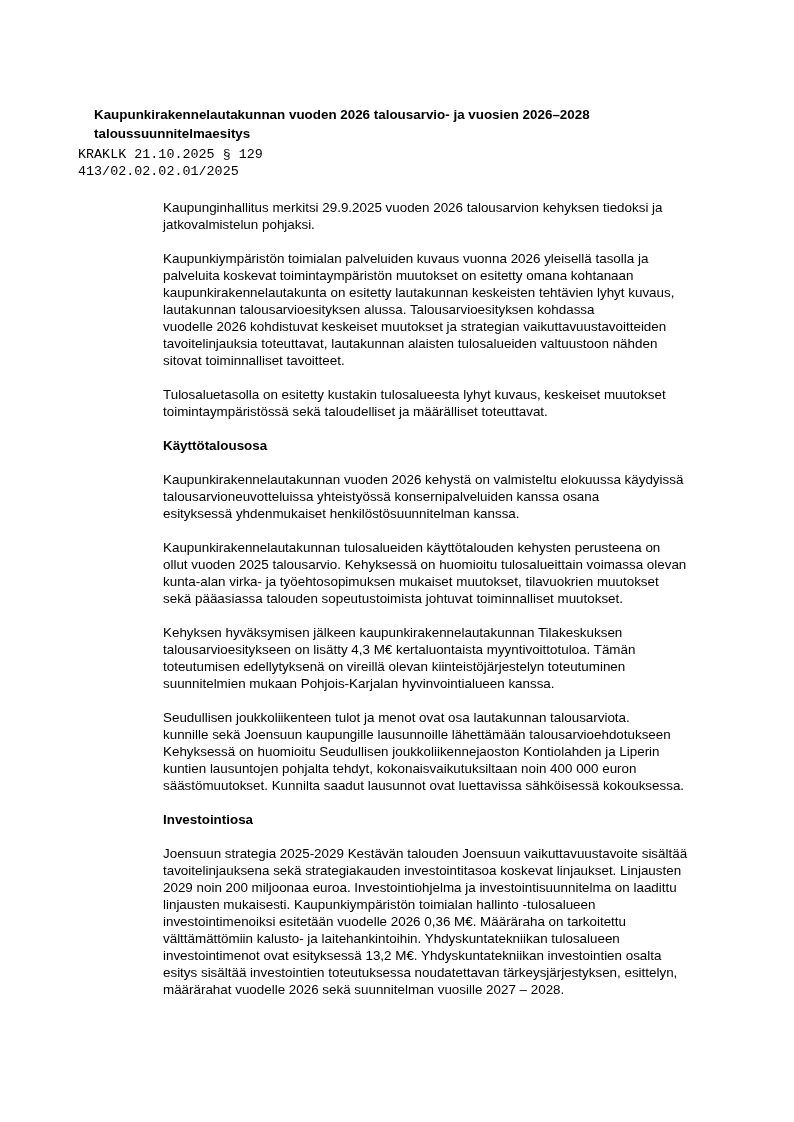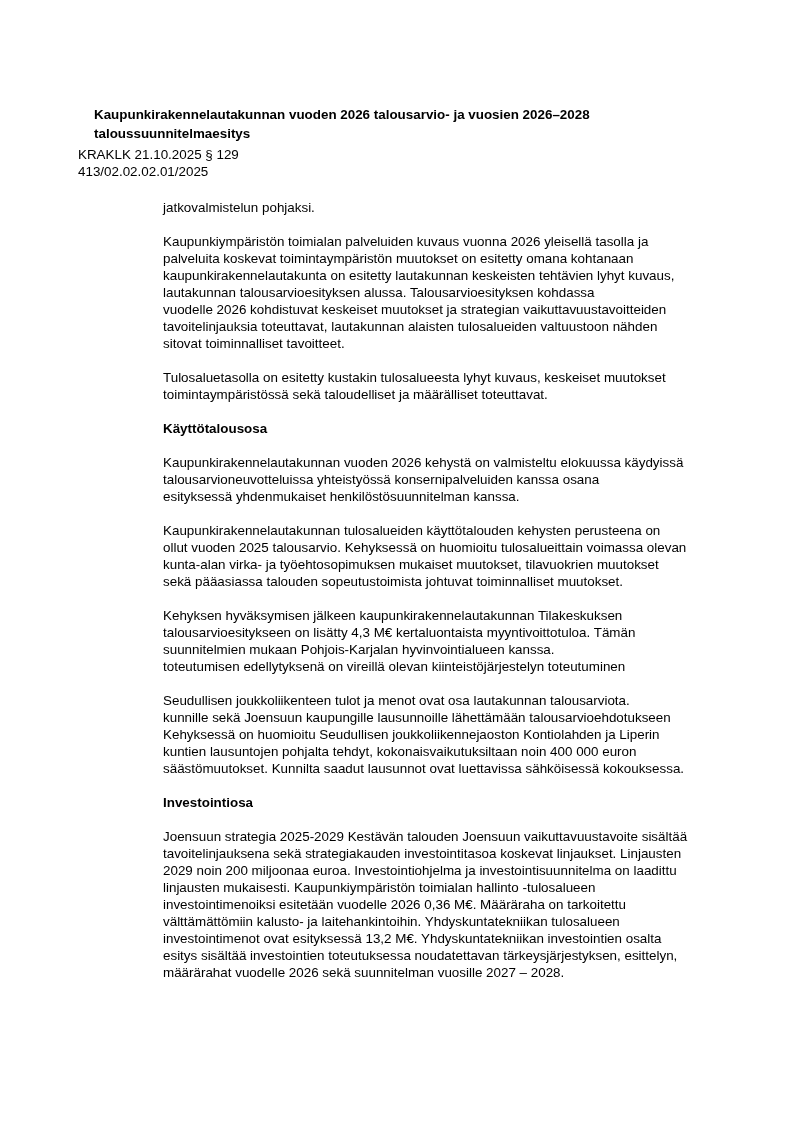--- a/index.html
+++ b/index.html
@@ -6,21 +6,21 @@
     body {
       width: 794px; height: 1122px; position: relative; overflow: hidden;
       font-family: "Liberation Sans", sans-serif; color: #000;
     }
     .title {
       position: absolute; left: 78px; top: 89px; width: 640px;
       font-weight: bold; font-size: 13.4px; line-height: 19px; margin: 16px;
     }
     .meta {
       position: absolute; left: 78px; top: 146px;
-      font-size: 13.4px; line-height: 17px;
+      font-size: 13.4px; line-height: 17px; font-family: Liberation Mono, monospace;
     }
     .meta div { white-space: nowrap; }
     .body {
       position: absolute; left: 163px; top: 199px; width: 570px;
     }
     .body p {
       margin: 0 0 17px 0; font-size: 13.4px; line-height: 17px;
     }
     .body .line { display: block; white-space: nowrap; }
     .body h2 {
@@ -35,20 +35,21 @@
   <span class="line" style="display:block">taloussuunnitelmaesitys</span>
 </h1>
 
 <div class="meta">
   <div>KRAKLK 21.10.2025 § 129</div>
   <div>413/02.02.02.01/2025</div>
 </div>
 
 <div class="body" id="doc-body">
     <p>
+      <span class="line">Kaupunginhallitus merkitsi 29.9.2025 vuoden 2026 talousarvion kehyksen tiedoksi ja</span>
       <span class="line">jatkovalmistelun pohjaksi.</span>
     </p>
     <p>
       <span class="line">Kaupunkiympäristön toimialan palveluiden kuvaus vuonna 2026 yleisellä tasolla ja</span>
       <span class="line">palveluita koskevat toimintaympäristön muutokset on esitetty omana kohtanaan</span>
       <span class="line">kaupunkirakennelautakunta on esitetty lautakunnan keskeisten tehtävien lyhyt kuvaus,</span>
       <span class="line">lautakunnan talousarvioesityksen alussa. Talousarvioesityksen kohdassa</span>
       <span class="line">vuodelle 2026 kohdistuvat keskeiset muutokset ja strategian vaikuttavuustavoitteiden</span>
       <span class="line">tavoitelinjauksia toteuttavat, lautakunnan alaisten tulosalueiden valtuustoon nähden</span>
       <span class="line">sitovat toiminnalliset tavoitteet.</span>
@@ -65,22 +66,22 @@
     </p>
     <p>
       <span class="line">Kaupunkirakennelautakunnan tulosalueiden käyttötalouden kehysten perusteena on</span>
       <span class="line">ollut vuoden 2025 talousarvio. Kehyksessä on huomioitu tulosalueittain voimassa olevan</span>
       <span class="line">kunta-alan virka- ja työehtosopimuksen mukaiset muutokset, tilavuokrien muutokset</span>
       <span class="line">sekä pääasiassa talouden sopeutustoimista johtuvat toiminnalliset muutokset.</span>
     </p>
     <p>
       <span class="line">Kehyksen hyväksymisen jälkeen kaupunkirakennelautakunnan Tilakeskuksen</span>
       <span class="line">talousarvioesitykseen on lisätty 4,3 M€ kertaluontaista myyntivoittotuloa. Tämän</span>
+      <span class="line">toteutumisen edellytyksenä on vireillä olevan kiinteistöjärjestelyn toteutuminen</span>
       <span class="line">suunnitelmien mukaan Pohjois-Karjalan hyvinvointialueen kanssa.</span>
-      <span class="line">toteutumisen edellytyksenä on vireillä olevan kiinteistöjärjestelyn toteutuminen</span>
     </p>
     <p>
       <span class="line">Seudullisen joukkoliikenteen tulot ja menot ovat osa lautakunnan talousarviota.</span>
       <span class="line">kunnille sekä Joensuun kaupungille lausunnoille lähettämään talousarvioehdotukseen</span>
       <span class="line">Kehyksessä on huomioitu Seudullisen joukkoliikennejaoston Kontiolahden ja Liperin</span>
       <span class="line">kuntien lausuntojen pohjalta tehdyt, kokonaisvaikutuksiltaan noin 400 000 euron</span>
       <span class="line">säästömuutokset. Kunnilta saadut lausunnot ovat luettavissa sähköisessä kokouksessa.</span>
     </p>
     <h2>Investointiosa</h2>
     <p>

